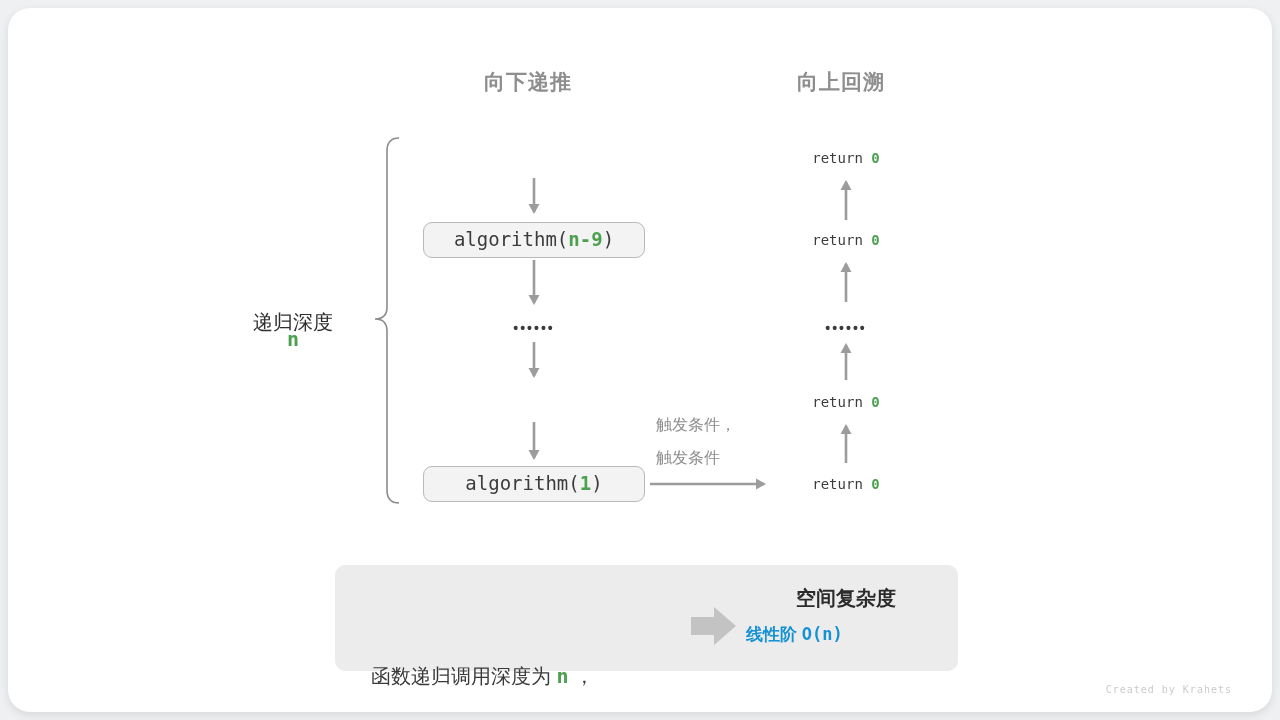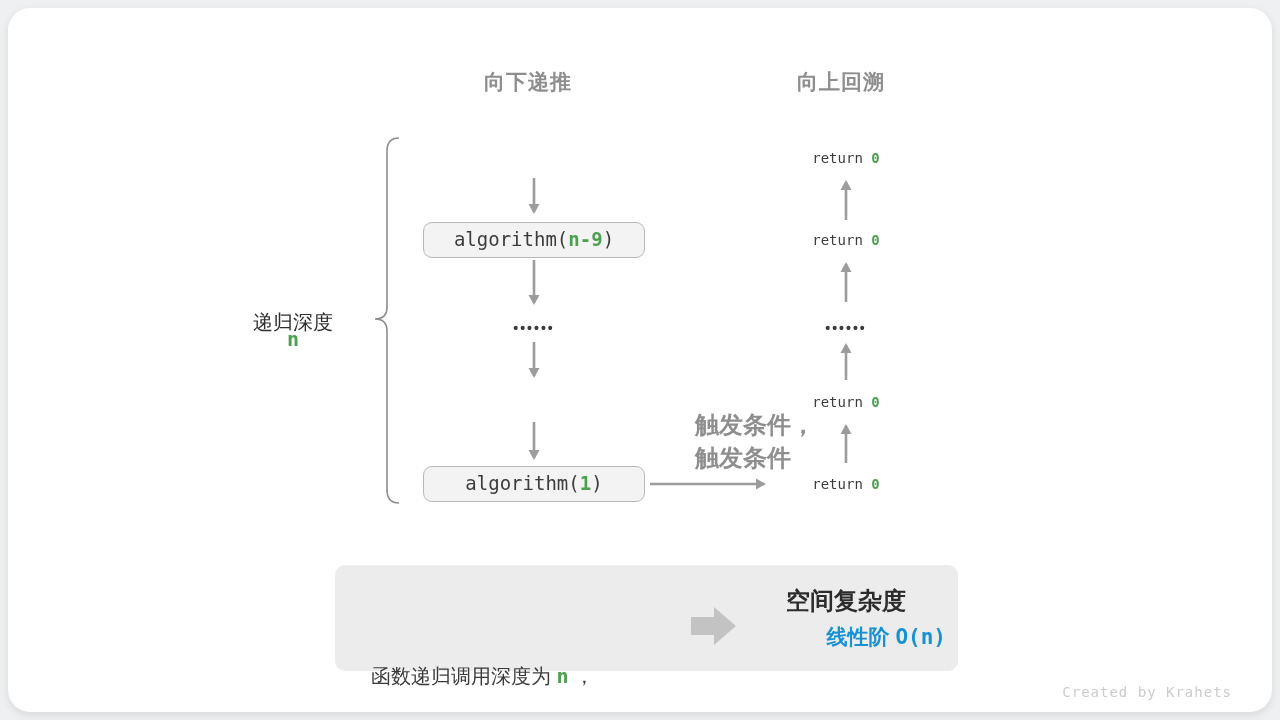--- a/index.html
+++ b/index.html
@@ -51,44 +51,44 @@
   .depth-label{
     position:absolute;left:226px;top:285px;width:118px;text-align:center;
     font-size:20px;color:#2e2e2e;margin-top:16px;
   }
   .depth-value{
     position:absolute;left:226px;top:319px;width:118px;text-align:center;
     font-size:20px;
     font-family:"DejaVu Sans Mono","Liberation Mono",monospace;
   }
   .note{
-    position:absolute;left:687px;top:400px;
-    font-size:24px;font-weight:bold;color:var(--gray-label);line-height:33px;
+    position:absolute;left:648px;top:400px;
+    font-size:16px;font-weight:normal;color:var(--gray-label);line-height:33px;
   }
   .summary{
     position:absolute;left:327px;top:557px;width:623px;height:106px;
     background:#ececec;border-radius:10px;
   }
   .sum-left{
     position:absolute;left:36px;top:14px;
     font-size:20px;color:#3a3a3a;line-height:39px;white-space:pre;
   }
   .sum-title{
     position:absolute;left:421px;top:20px;width:180px;text-align:center;
-    font-size:24px;font-weight:bold;color:#2b2b2b;
+    font-size:20px;font-weight:bold;color:#2b2b2b;
   }
   .sum-result{
-    position:absolute;left:411px;top:58px;width:200px;text-align:right;
-    font-size:21px;font-weight:bold;color:var(--blue);
+    position:absolute;left:411px;top:58px;width:200px;text-align:left;
+    font-size:17px;font-weight:bold;color:var(--blue);
   }
   .sum-result .mono{font-weight:bold;}
   .watermark{
     position:absolute;right:40px;top:676px;
     font-family:"DejaVu Sans Mono","Liberation Mono",monospace;
-    font-size:14px;color:#cbcbcb;letter-spacing:1px;
+    font-size:10px;color:#cbcbcb;letter-spacing:1px;
   }
   .overlay{position:absolute;left:0;top:0;pointer-events:none;}
 </style>
 </head>
 <body>
 
 <div class="canvas">
   <div class="card">
 
     <div class="hdr hdr-down">向下递推</div>

